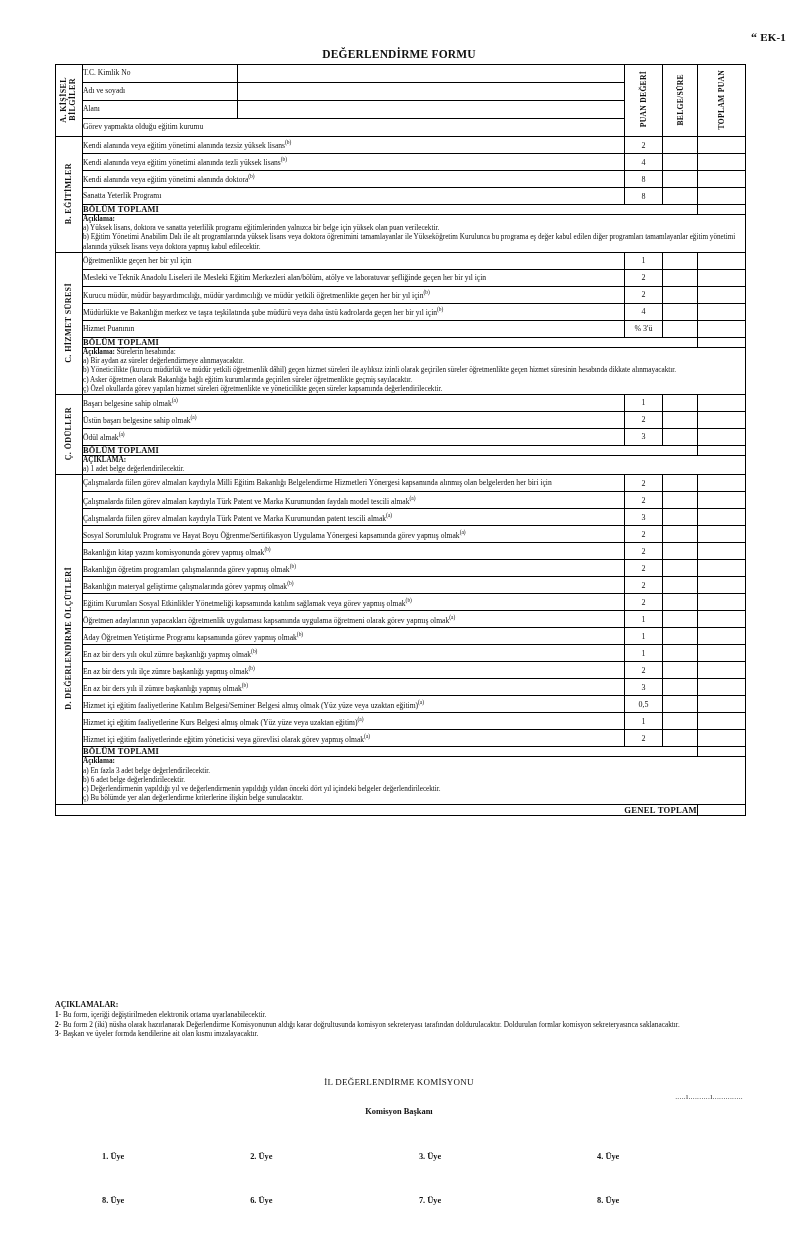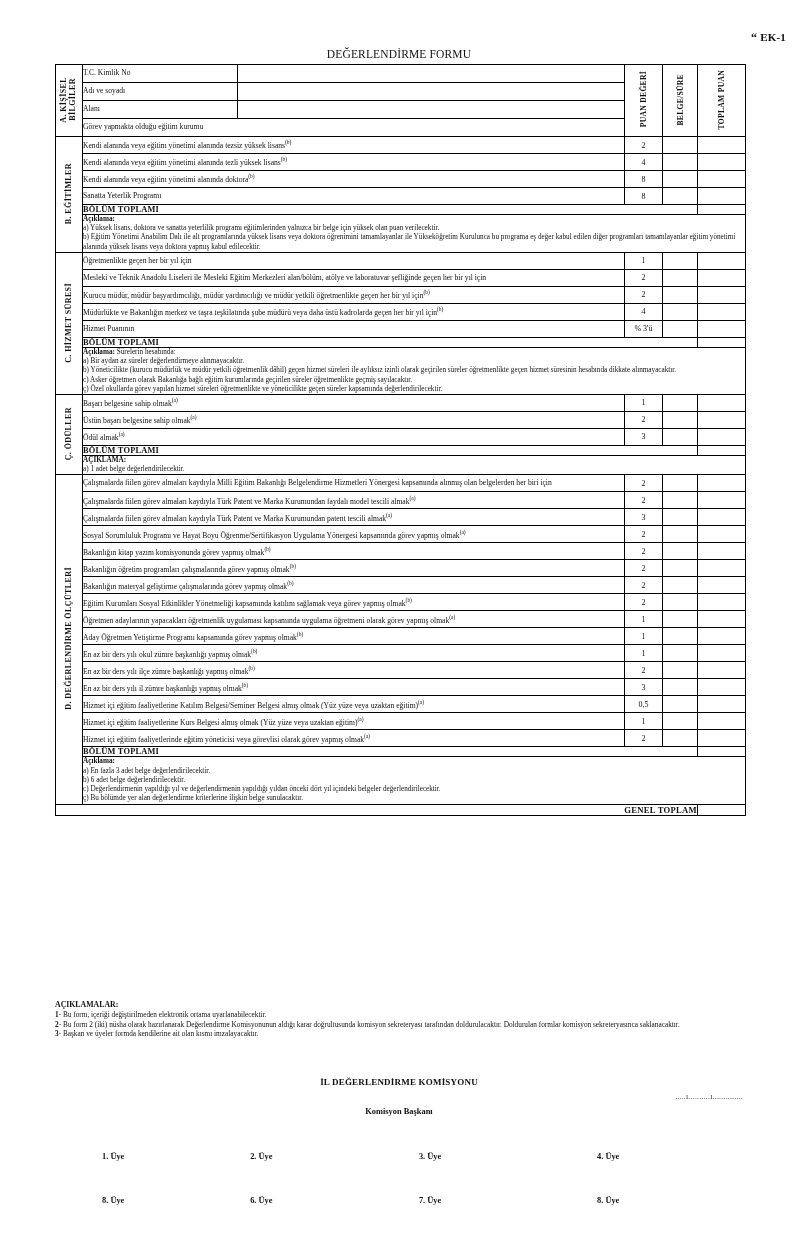--- a/index.html
+++ b/index.html
@@ -33,21 +33,21 @@
     letter-spacing: .2px;
   }
   .ek-quote { font-size: 12px; vertical-align: top; }
   .form-title {
     position: absolute;
     top: 48px;
     left: 0;
     width: 798px;
     text-align: center;
     font-size: 11.5px;
-    font-weight: normal;
+    font-weight: bold;
     letter-spacing: .15px;
   }
   
   table.main {
     position: absolute;
     top: 64px;
     left: 55px;
     width: 690px;
     border-collapse: collapse;
     table-layout: fixed;
@@ -132,21 +132,21 @@
   .aciklamalar .hd { font-weight: bold; font-size: 7.8px; }
   .aciklamalar .ln { display: block; }
   .aciklamalar .ln b { font-weight: bold; }
   
   .komisyon-title {
     position: absolute;
     top: 1077px;
     left: 0;
     width: 798px;
     text-align: center;
-    font-weight: bold;
+    font-weight: normal;
     font-size: 9px;
     letter-spacing: .2px;
   }
   .date-line {
     position: absolute;
     top: 1092px;
     right: 55px;
     font-size: 7.5px;
     letter-spacing: .3px;
     color: #222;

